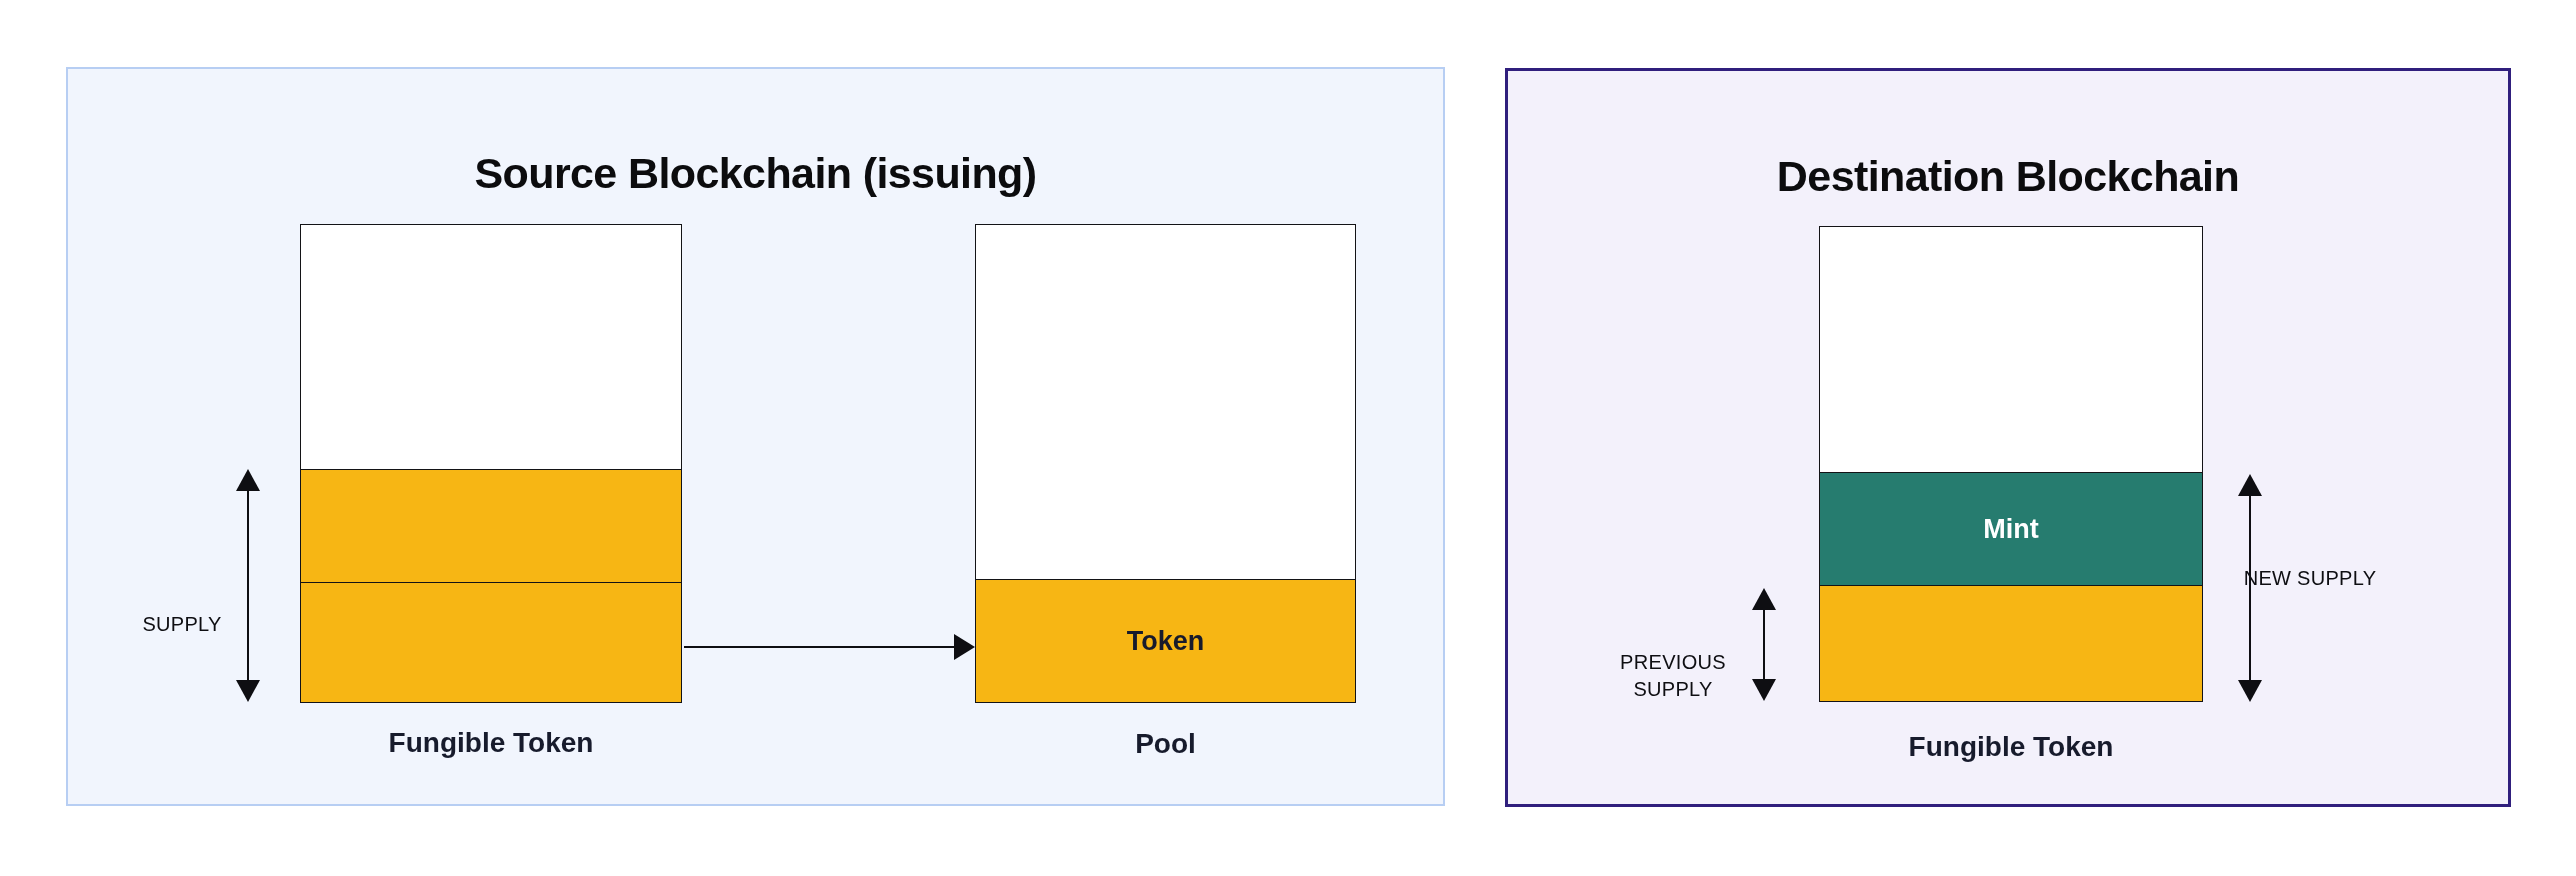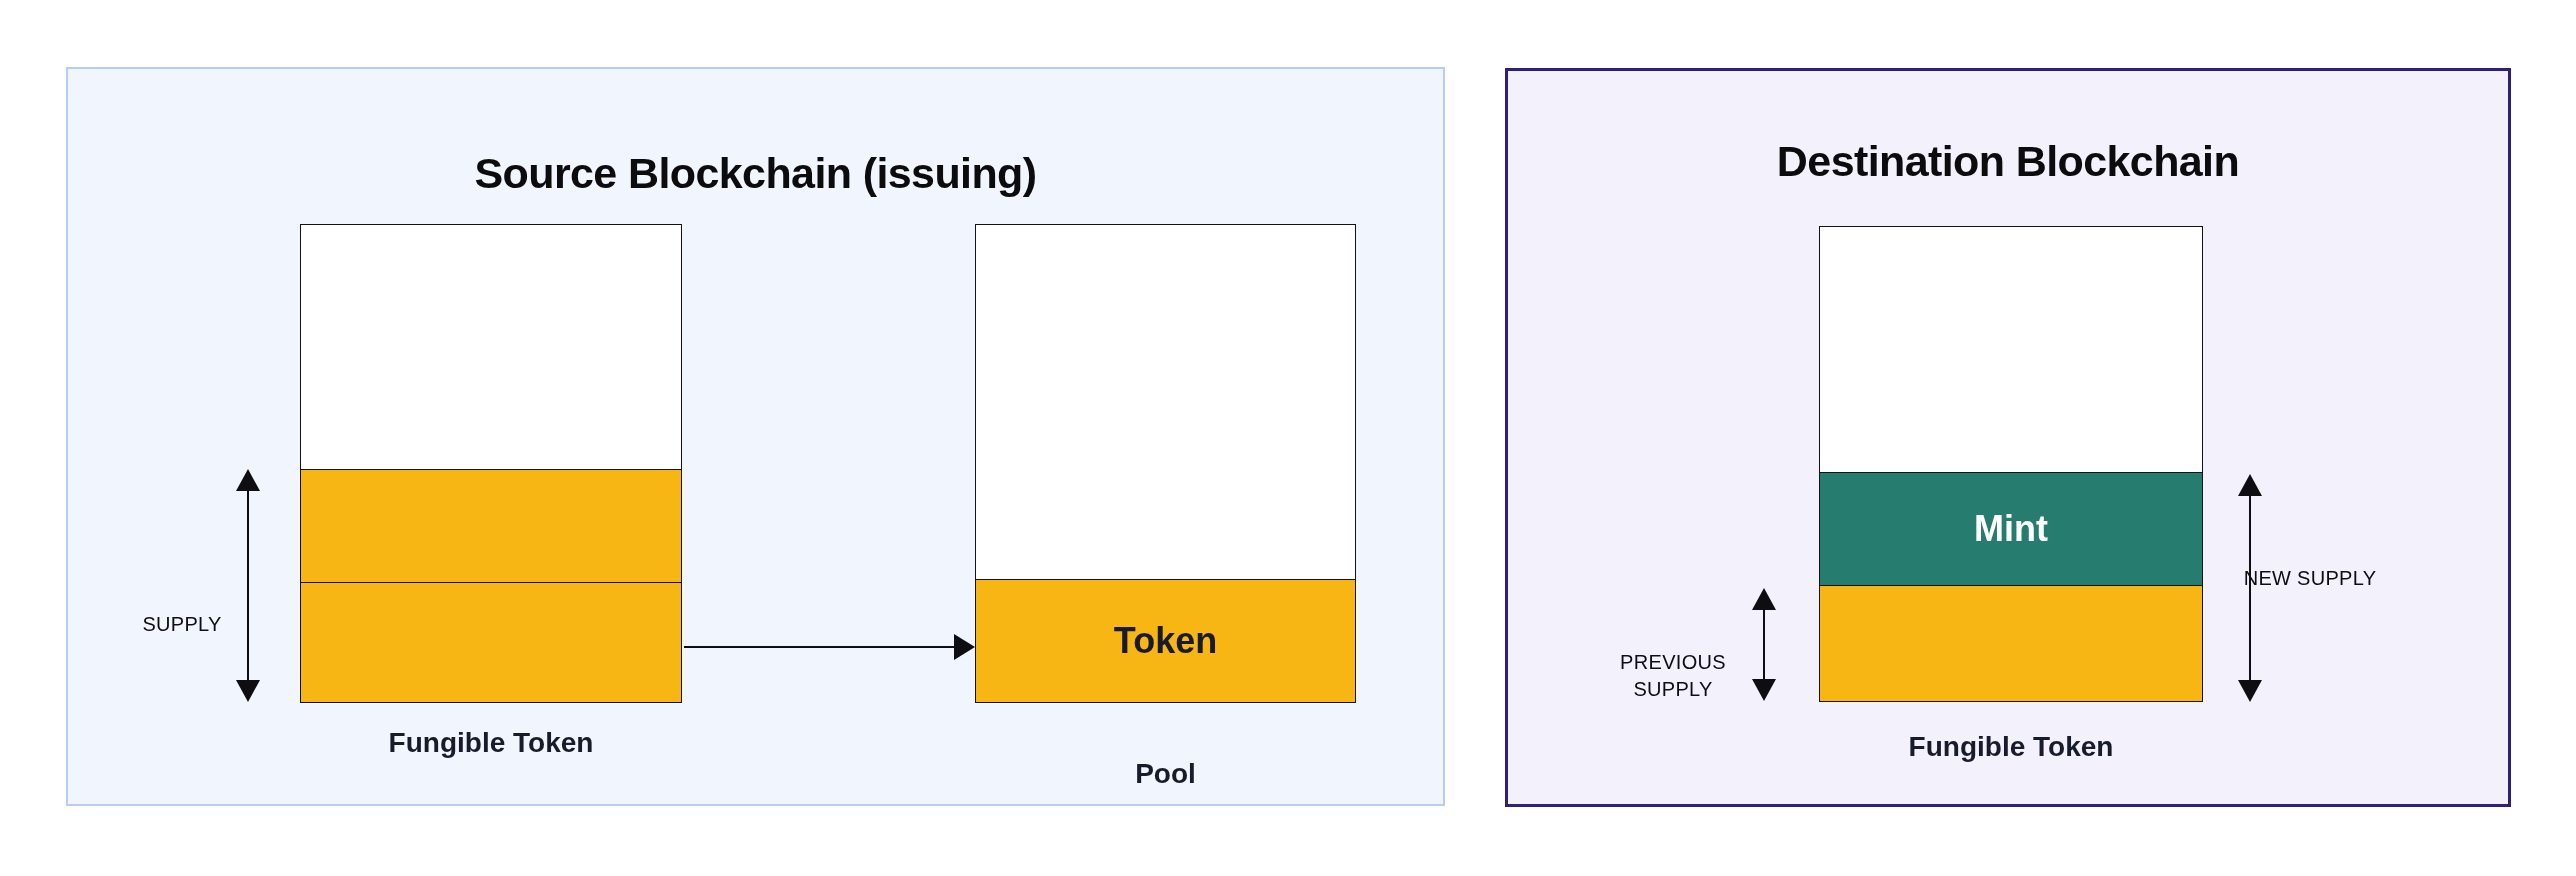--- a/index.html
+++ b/index.html
@@ -37,21 +37,21 @@
     position: absolute;
     left: 0; right: 0;
     text-align: center;
     font-size: 43px;
     font-weight: 700;
     letter-spacing: -0.6px;
     color: var(--title_text, #0C0C0E);
     white-space: nowrap;
   }
   .panel.source .panel-title { top: 44px; }
-  .panel.dest   .panel-title { top: 30px; }
+  .panel.dest   .panel-title { top: 45px; }
 
   
   .box {
     position: absolute;
     box-sizing: border-box;
     border: 1.7px solid var(--box_border, #131316);
     background: #ffffff;
     display: flex;
     flex-direction: column;
   }
@@ -61,21 +61,21 @@
 
   .seg { box-sizing: border-box; flex: 0 0 auto; }
   .seg.grow { flex: 1 1 auto; }
   .seg.white  { background: #ffffff; }
   .seg.yellow { background: var(--token_yellow, #F7B614); border-top: 1.7px solid var(--box_border, #131316); }
   .seg.teal   { background: var(--mint_teal, #267C6F);   border-top: 1.7px solid var(--box_border, #131316); }
 
   .seg-label {
     width: 100%; height: 100%;
     display: flex; align-items: center; justify-content: center;
-    font-size: 36px; font-weight: 700;
+    font-size: 27px; font-weight: 700;
     color: var(--label_text, #171B2C);
   }
   .seg-label.on-teal { color: #ffffff; }
 
   
   .src-token .s1 { height: 244px; }
   .src-token .s2 { height: 113px; }
   .src-pool  .s1 { height: 354px; }
   .dst-token .s1 { height: 245px; }
   .dst-token .s2 { height: 113px; }
@@ -83,21 +83,21 @@
   
   .box-caption {
     position: absolute;
     text-align: center;
     font-size: 28px;
     font-weight: 700;
     color: var(--label_text, #171B2C);
     white-space: nowrap;
   }
   .cap-src-token { left: 300px;  width: 382px; top: 727px; }
-  .cap-src-pool  { left: 975px; width: 381px; top: 728px; margin-top: 30px; }
+  .cap-src-pool  { left: 975px; width: 381px; top: 728px; }
   .cap-dst-token { left: 1819px; width: 384px; top: 731px; }
 
   
   .annot {
     position: absolute;
     text-align: center;
     font-size: 20px;
     font-weight: 500;
     line-height: 26.5px;
     letter-spacing: 0.3px;

